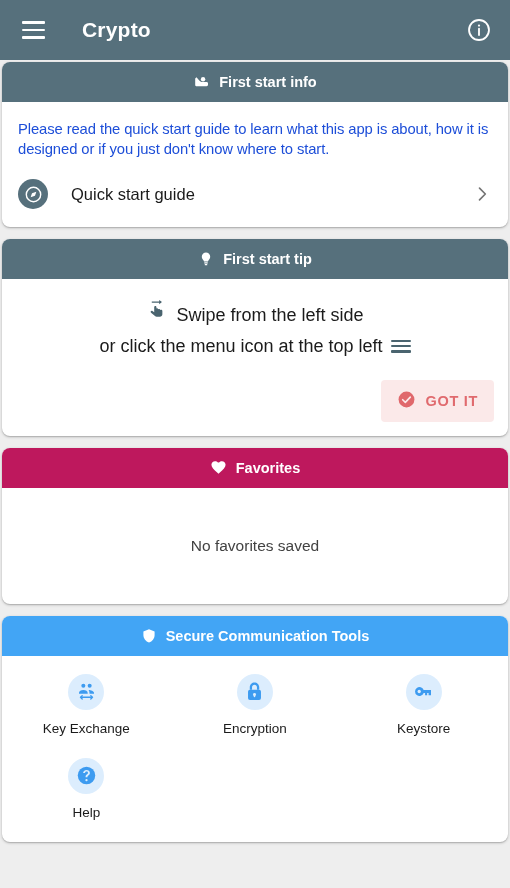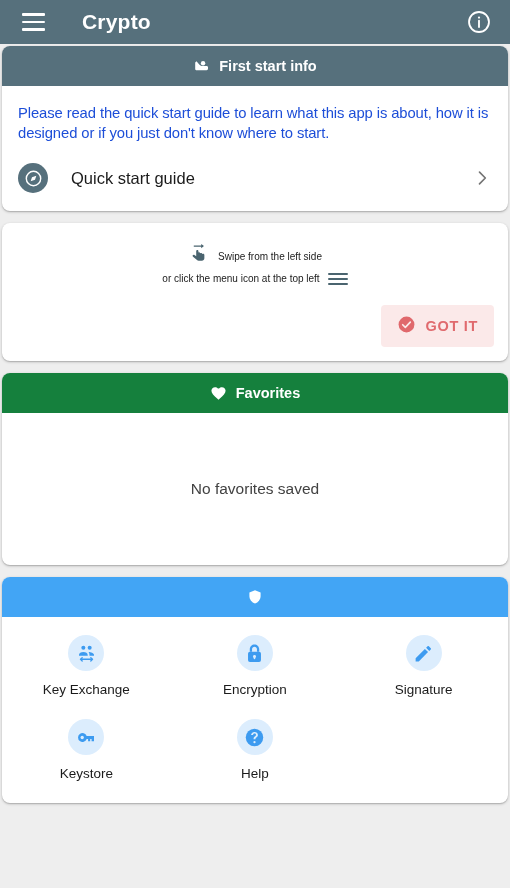--- a/index.html
+++ b/index.html
@@ -7,21 +7,21 @@
   html, body {
     width: 510px;
     height: 888px;
     background: #eeeeee;
     font-family: "Liberation Sans", sans-serif;
     overflow: hidden;
   }
 
   
   .appbar {
-    height: 44px;
+    height: 60px;
     background: #56707c;
     display: flex;
     align-items: center;
     padding: 0 16px;
     position: relative;
   }
   .menu-btn {
     width: 34px; height: 34px;
     display: flex; flex-direction: column;
     justify-content: center; align-items: center;
@@ -102,21 +102,21 @@
   .guide-label {
     margin-left: 23px;
     font-size: 16.5px;
     color: #1b1b1b;
   }
   .guide-chevron { margin-left: auto; display: flex; }
 
   
   .tip-body { padding: 20px 16px 8px 16px; text-align: center; }
   .tip-line {
-    font-size: 10px;
+    font-size: 18px;
     color: #1b1b1b;
     line-height: 1.7;
     display: flex;
     align-items: center;
     justify-content: center;
     gap: 8px;
   }
   .mini-menu { display: inline-flex; flex-direction: column; gap: 3px; }
   .mini-menu i {
     display: block; width: 20px; height: 2.2px;
@@ -138,21 +138,21 @@
   }
   .got-it-label {
     color: #e06a6e;
     font-size: 14.5px;
     font-weight: bold;
     letter-spacing: .7px;
   }
 
   
   .fav-body {
-    height: 152px;
+    height: 116px;
     display: flex;
     align-items: center;
     justify-content: center;
   }
   .fav-empty { font-size: 15.5px; color: #424242; }
 
   
   .tools-grid {
     display: grid;
     grid-template-columns: repeat(3, 1fr);
@@ -219,20 +219,30 @@
         <span class="guide-chevron">
           <svg width="20" height="20" viewBox="0 0 24 24" fill="none" stroke="#757575" stroke-width="2" stroke-linecap="round" stroke-linejoin="round">
             <polyline points="9 5 16 12 9 19"></polyline>
           </svg>
         </span>
       </div>
     </div>
   </div>
 
   <div class="card">
+    <div class="card-header" style="background:#56707c">
+      <span class="hdr-icon">
+        <svg width="16" height="16" viewBox="0 0 24 24" fill="#ffffff">
+          <path d="M12 2.2c-3.6 0-6.3 2.8-6.3 6.3 0 2.4 1.3 4 2.4 5.2.6.7.9 1.2.9 1.9h6c0-.7.3-1.2.9-1.9 1.1-1.2 2.4-2.8 2.4-5.2 0-3.5-2.7-6.3-6.3-6.3z"></path>
+          <rect x="9.2" y="17" width="5.6" height="1.8" rx=".9"></rect>
+          <rect x="10" y="19.6" width="4" height="1.8" rx=".9"></rect>
+        </svg>
+      </span>
+      <span>First start tip</span>
+    </div>
     <div class="tip-body">
       <div class="tip-line">
         <span>
           <svg width="22" height="22" viewBox="0 0 24 24" fill="#4a646f">
             <path d="M6.3 2.6 h8.1 v-1.5 l3 2.3 -3 2.3 v-1.5 h-8.1 z"></path>
             <path d="M10.3 7.6 c-.75 0-1.35.6-1.35 1.35 v5.4 l-1.9-1.35 c-.6-.45-1.45-.3-1.85.35 -.35.55-.2 1.25.3 1.65 l4.3 3.6 c.5.42 1.15.65 1.8.65 h3.55 c1.5 0 2.7-1.2 2.7-2.7 v-3.5 c0-.75-.6-1.35-1.35-1.35 -.35 0-.68.14-.93.36 -.1-.65-.66-1.16-1.34-1.16 -.36 0-.69.14-.94.37 -.11-.64-.67-1.14-1.34-1.14 -.2 0-.39.05-.56.13 v-1.31 c0-.75-.6-1.35-1.35-1.35z"></path>
           </svg>
         </span>
         <span>Swipe from the left side</span>
       </div>
@@ -252,40 +262,41 @@
             <circle cx="12" cy="12" r="10"></circle>
             <polyline points="7.2 12.3 10.5 15.6 16.8 9" fill="none" stroke="#fbe9e9" stroke-width="2.1" stroke-linecap="round" stroke-linejoin="round"></polyline>
           </svg>
         </span>
         <span class="got-it-label">GOT IT</span>
       </button>
     </div>
   </div>
 
   <div class="card">
-    <div class="card-header" style="background:#15803d">
+    <div class="card-header" style="background:#be185d">
       <span class="hdr-icon">
         <svg width="17" height="17" viewBox="0 0 24 24" fill="#ffffff">
           <path d="M12 20.7 l-1.5-1.35C5.2 14.6 2 11.7 2 8.1 2 5.2 4.25 3 7.1 3c1.6 0 3.15.76 4.15 1.95h1.5C13.75 3.76 15.3 3 16.9 3 19.75 3 22 5.2 22 8.1c0 3.6-3.2 6.5-8.5 11.25z"></path>
         </svg>
       </span>
       <span>Favorites</span>
     </div>
     <div class="fav-body">
       <div class="fav-empty">No favorites saved</div>
     </div>
   </div>
 
   <div class="card">
     <div class="card-header" style="background:#42a5f5">
       <span class="hdr-icon">
         <svg width="16" height="16" viewBox="0 0 24 24" fill="#ffffff">
           <path d="M12 1.8 L3.6 5.3 v5.3 c0 5.1 3.6 9.9 8.4 11.1 4.8-1.2 8.4-6 8.4-11.1 V5.3 z"></path>
         </svg>
       </span>
+      <span>Secure Communication Tools</span>
     </div>
     <div class="tools-grid">
 
 
       <div class="tool">
         <div class="tool-icon">
           <svg width="21" height="21" viewBox="0 0 24 24" fill="#3d9bf0">
             <circle cx="8.4" cy="5.4" r="2.3"></circle>
             <circle cx="15.6" cy="5.4" r="2.3"></circle>
             <path d="M3.4 13.6 c0-2.1 2.2-3.4 5-3.4 s5 1.3 5 3.4 v1.1 H3.4z"></path>
@@ -301,29 +312,20 @@
           <svg width="21" height="21" viewBox="0 0 24 24" fill="#3d9bf0">
             <path d="M12 1.6 c-3.0 0-5.4 2.4-5.4 5.4 V10 h2.6 V7 c0-1.55 1.25-2.8 2.8-2.8 S14.8 5.45 14.8 7 v3 h2.6 V7 c0-3.0-2.4-5.4-5.4-5.4z"></path>
             <rect x="4.6" y="10" width="14.8" height="11.6" rx="2.2"></rect>
             <circle cx="12" cy="15.3" r="1.7" fill="#dcedfd"></circle>
             <rect x="11.1" y="15.3" width="1.8" height="3.4" rx=".9" fill="#dcedfd"></rect>
           </svg>
         </div>
         <div class="tool-label">Encryption</div>
       </div>
 
-      <div class="tool">
-        <div class="tool-icon">
-          <svg width="21" height="21" viewBox="0 0 24 24" fill="#3d9bf0">
-            <path d="M3 17.4 V21 h3.6 L17.2 10.4 13.6 6.8 Z"></path>
-            <path d="M20.3 7.3 c.4-.4.4-1 0-1.4 l-2.2-2.2 c-.4-.4-1-.4-1.4 0 L15 5.4 18.6 9 Z"></path>
-          </svg>
-        </div>
-        <div class="tool-label">Signature</div>
-      </div>
 
       <div class="tool">
         <div class="tool-icon">
           <svg width="21" height="21" viewBox="0 0 24 24" fill="#3d9bf0">
             <path d="M20.6 10.2 h-8.4 a5.1 5.1 0 1 0 0 3.6 h1.6 v2.4 h2.4 v-2.4 h1.6 v2.4 h2.8 z"></path>
             <circle cx="7.1" cy="12" r="1.9" fill="#dcedfd"></circle>
           </svg>
         </div>
         <div class="tool-label">Keystore</div>
       </div>

